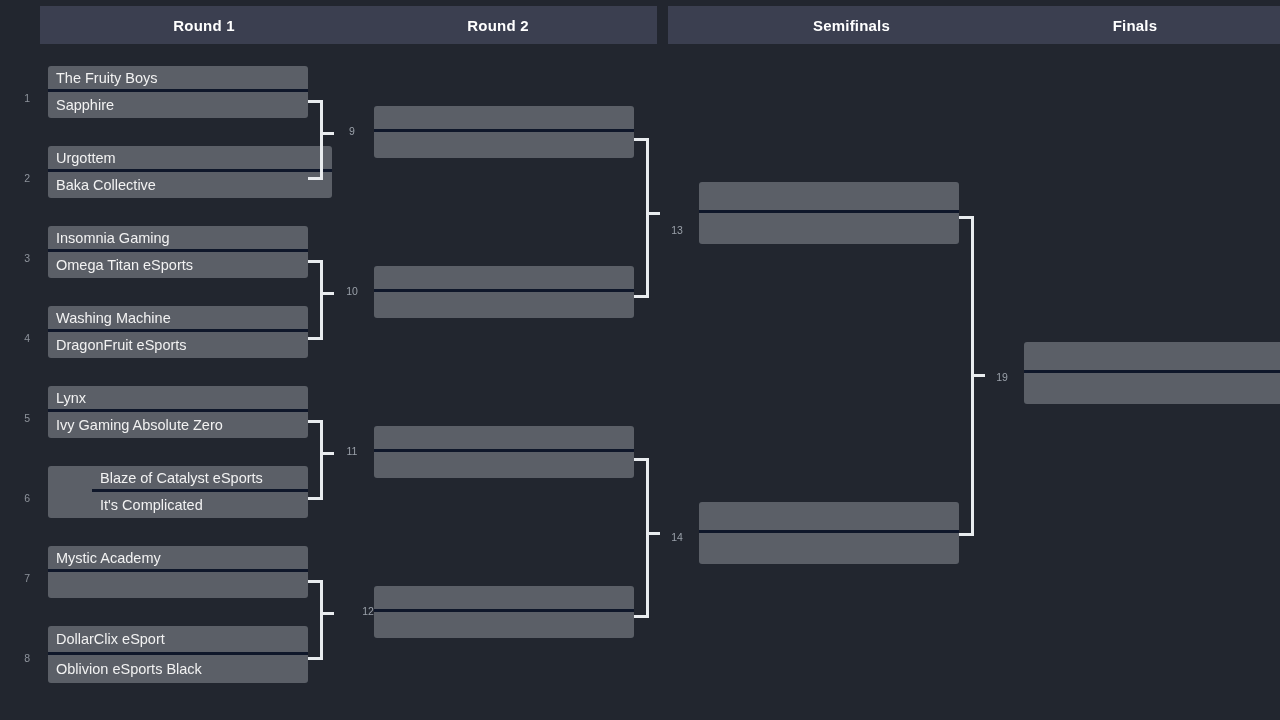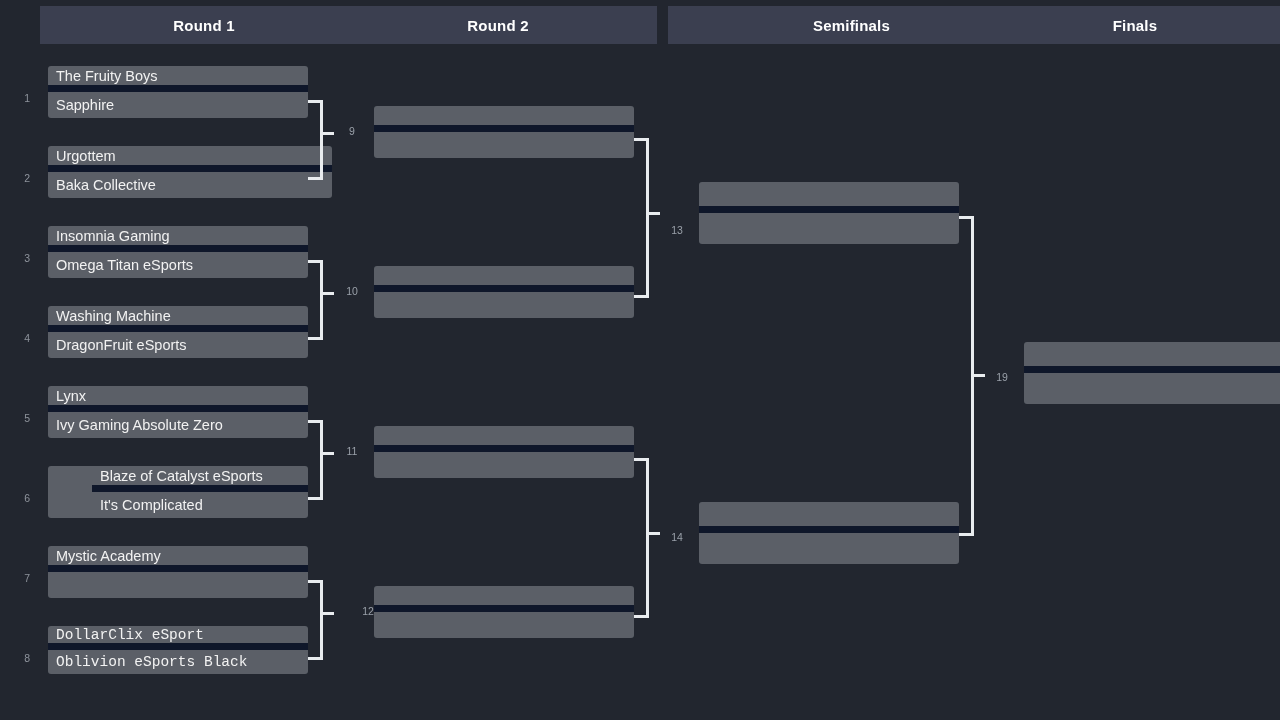--- a/index.html
+++ b/index.html
@@ -62,21 +62,21 @@
     height: 50%;
     box-sizing: border-box;
     display: flex;
     align-items: center;
     padding-left: 8px;
     color: #f2f2f2;
     font-size: 14.5px;
     white-space: nowrap;
   }
   .slot.top {
-    border-bottom: 7px solid #0f172a;
+    border-bottom: 3px solid #0f172a;
   }
 
   
   .seed {
     position: absolute;
     color: #8e939c;
     font-size: 10.5px;
     text-align: right;
     width: 16px;
   }
@@ -155,21 +155,21 @@
       <div class="slot top">Blaze of Catalyst eSports</div>
       <div class="slot bottom">It's Complicated</div>
     </div>
 
     <div class="seed" style="left:14px; top:526px;">7</div>
     <div class="match" style="left:48px; top:500px; width:260px; height:52px;">
       <div class="slot top">Mystic Academy</div>
     </div>
 
     <div class="seed" style="left:14px; top:606px;">8</div>
-    <div class="match" style="left:48px; top:580px; width:260px; height:48px;font-family:Liberation Mono, monospace;">
+    <div class="match" style="left:48px; top:580px; width:260px; height:57px;">
       <div class="slot top">DollarClix eSport</div>
       <div class="slot bottom">Oblivion eSports Black</div>
     </div>
 
     <div class="mnum" style="left:340px; top:79px;">9</div>
     <div class="match" style="left:374px; top:60px; width:260px; height:52px;">
       <div class="slot top"></div>
       <div class="slot bottom"></div>
     </div>
 

